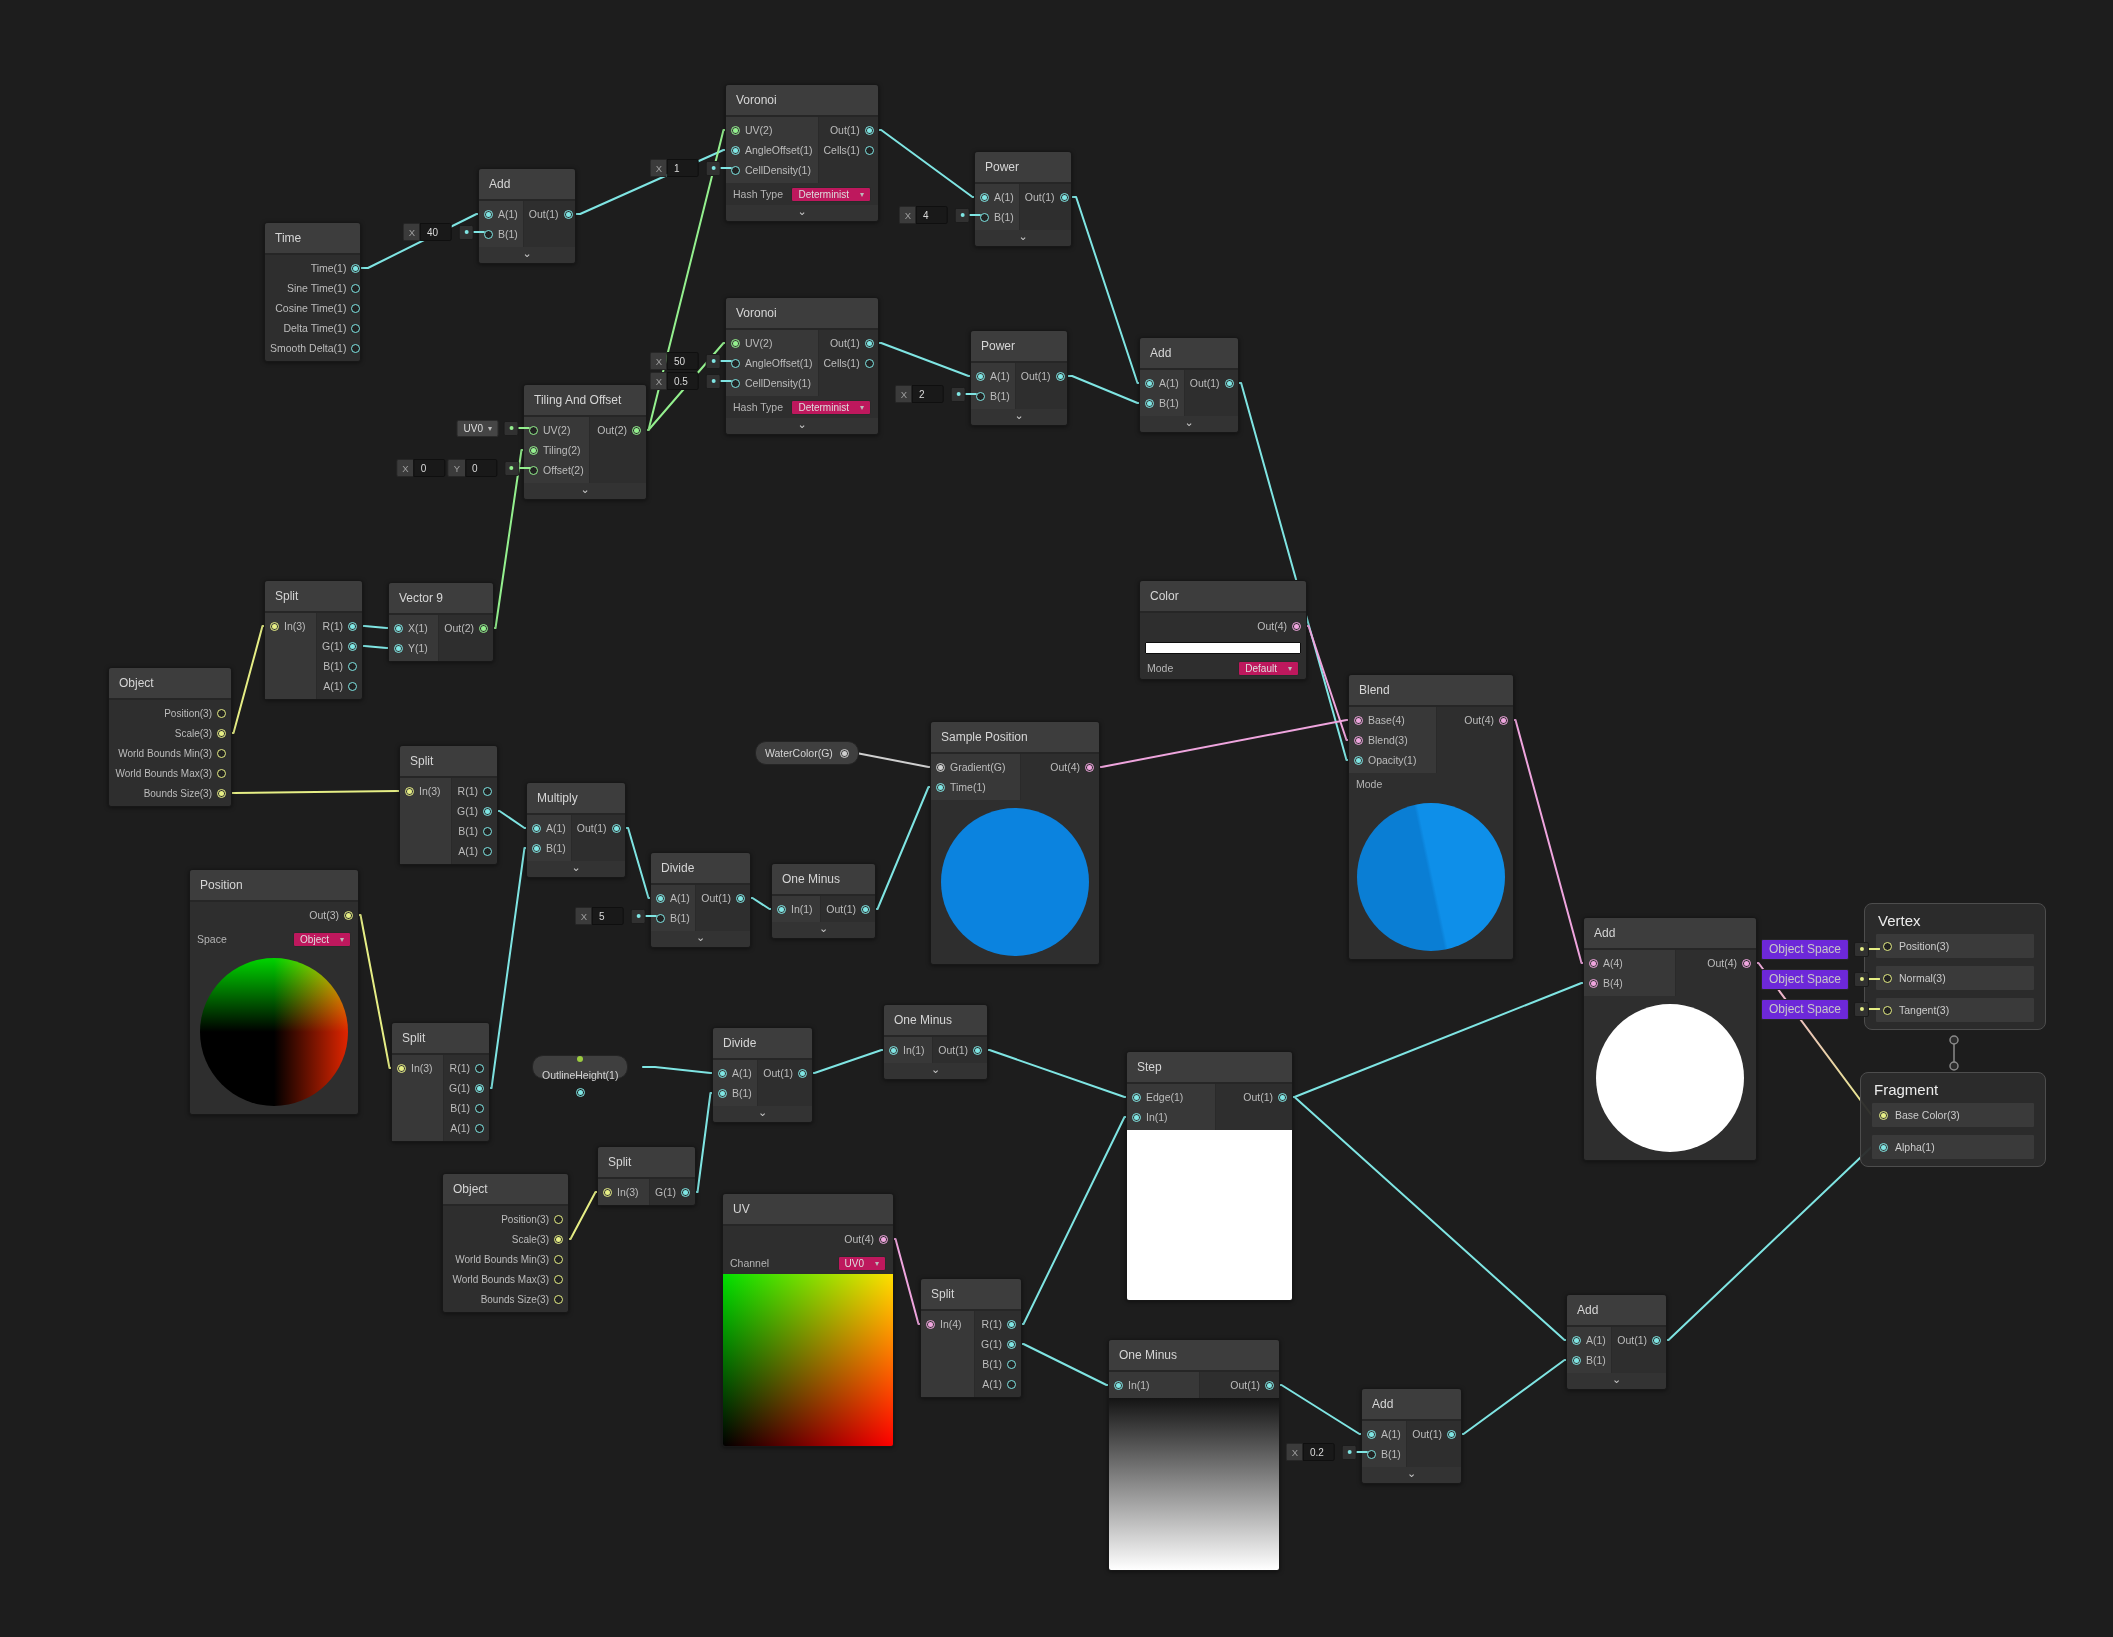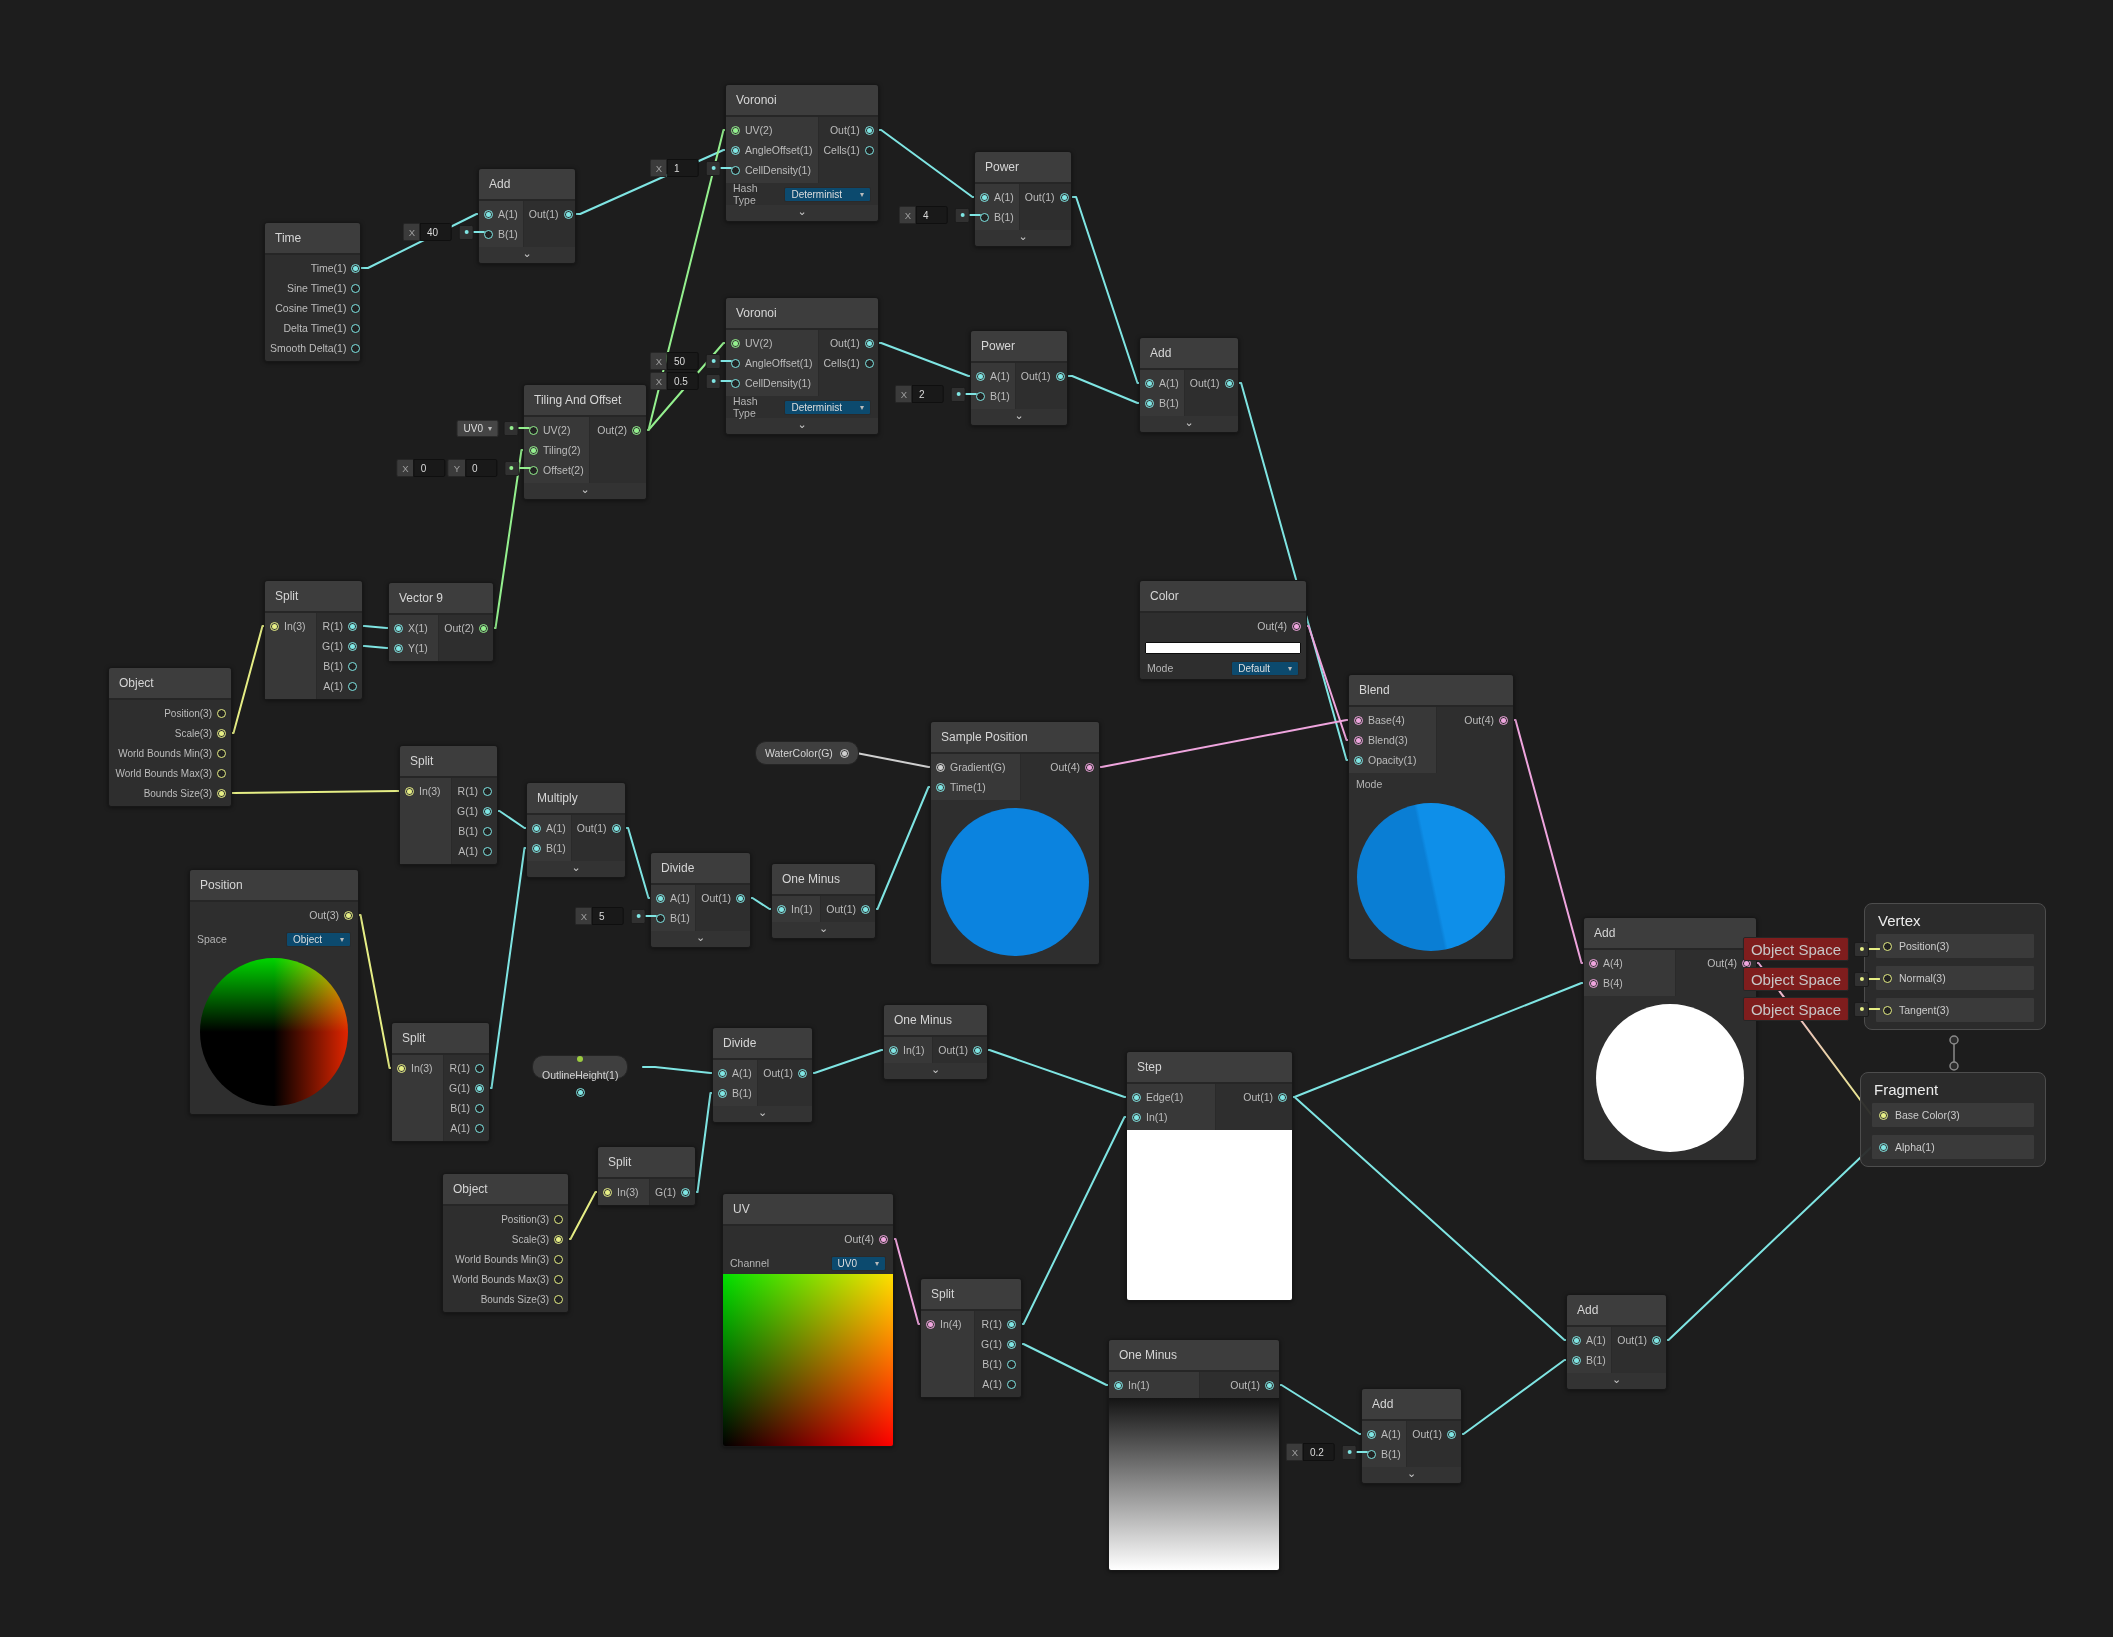--- a/index.html
+++ b/index.html
@@ -13,21 +13,21 @@
   .outcol{flex:1;padding:3px 0;}
   .prow{display:flex;align-items:center;gap:5px;height:20px;padding:0 5px;font-size:10.5px;color:#bcbcbc;white-space:nowrap;}
   .orow{justify-content:flex-end;text-align:center;}
   .sm .prow{font-size:10px;}
   .plab{overflow:visible;}
   .port{width:9px;height:9px;border-radius:50%;border:1.5px solid var(--c);box-sizing:border-box;position:relative;flex:none;background:#222;}
   .port.conn{background:transparent;}
   .port.conn::after{content:'';position:absolute;inset:1px;border-radius:50%;background:var(--c);}
   .ctl{display:flex;align-items:center;height:22px;padding:0 7px;gap:6px;}
   .clab{flex:1;font-size:10.5px;color:#b5b5b5;}
-  .dd{background:#0c4a6e;border:1px solid #2a2a2a;border-radius:2px;padding:1px 6px;font-size:10px;color:#dedede;display:inline-flex;align-items:center;gap:18px;white-space:nowrap;}
+  .dd{background:#be185d;border:1px solid #2a2a2a;border-radius:2px;padding:1px 6px;font-size:10px;color:#dedede;display:inline-flex;align-items:center;gap:11px;white-space:nowrap;}
   .ddar{font-size:8px;color:#bbb;}
   .swatch{height:10px;background:#ffffff;margin:3px 5px;border:1px solid #0d0d0d;border-radius:1px;}
   .chev{height:16px;background:#333333;border-radius:0 0 3px 3px;text-align:center;font-size:11px;line-height:13px;color:#c9c9c9;}
   .pv{position:relative;width:100%;}
   .pvc{height:164px;display:flex;align-items:center;justify-content:center;}
   .circ{width:148px;height:148px;border-radius:50%;}
   .c-blue{background:#0b83df;}
   .c-blend{background:linear-gradient(78deg,#0a7ed4 49%,#0e8fe9 51%);}
   .c-white{background:#ffffff;}
   .c-wheel{background-color:#000;background-image:linear-gradient(to right,#000 50%,#e02500),linear-gradient(to top,#000 50%,#00d400);background-blend-mode:screen;}
@@ -40,21 +40,21 @@
   .ddp{background:#454545;border:1px solid #2a2a2a;border-radius:2px;padding:2px 6px;font-size:10px;color:#dedede;display:inline-flex;align-items:center;gap:5px;}
   .dotbox{width:13px;height:13px;background:#313131;border:1px solid #1b1b1b;margin-left:5px;display:flex;align-items:center;justify-content:center;border-radius:2px;flex:none;}
   .dot{width:4px;height:4px;border-radius:50%;}
   .stub{width:11px;height:2px;flex:none;}
   .pill{position:absolute;height:22px;display:flex;align-items:center;gap:7px;background:#3f3f3f;border:1px solid #242424;border-radius:11px;padding:0 9px;font-size:10.5px;color:#d4d4d4;z-index:3;white-space:nowrap;}
   .pdot{width:6px;height:6px;border-radius:50%;flex:none;}
   .mnode{position:absolute;background:rgba(44,44,44,.96);border:1px solid #4d4d4d;border-radius:8px;}
   .mtitle{font-size:15px;color:#ececec;padding:8px 13px 4px;}
   .mrow{height:24px;margin:0 10px 6px;background:#3a3a3a;border:1px solid #2b2b2b;border-radius:2px;display:flex;align-items:center;gap:7px;padding:0 7px;font-size:10.5px;color:#cccccc;white-space:nowrap;}
   .spill{position:absolute;height:18px;display:flex;align-items:center;transform:translateX(-100%);z-index:3;}
-  .slab{background:#7f1d1d;border:1px solid #262626;font-size:15px;color:#c7c7c7;padding:2.5px 7px;border-radius:2px;}
+  .slab{background:#6d28d9;border:1px solid #262626;font-size:12px;color:#c7c7c7;padding:2.5px 7px;border-radius:2px;}
   .wire{fill:none;stroke-width:2;stroke-linejoin:round;stroke-linecap:round;}
 </style>
 </head>
 <body>
 
 <div id="canvas" style="width: 2113px; height: 1637px; background: rgb(29, 29, 29);">
     <svg id="wires" width="2113" height="1637">
       <defs>
         <linearGradient id="wg37" gradientUnits="userSpaceOnUse" x1="1746.5" y1="963" x2="1883.5" y2="1115">
           <stop offset="0" stop-color="#efa5de"></stop>

